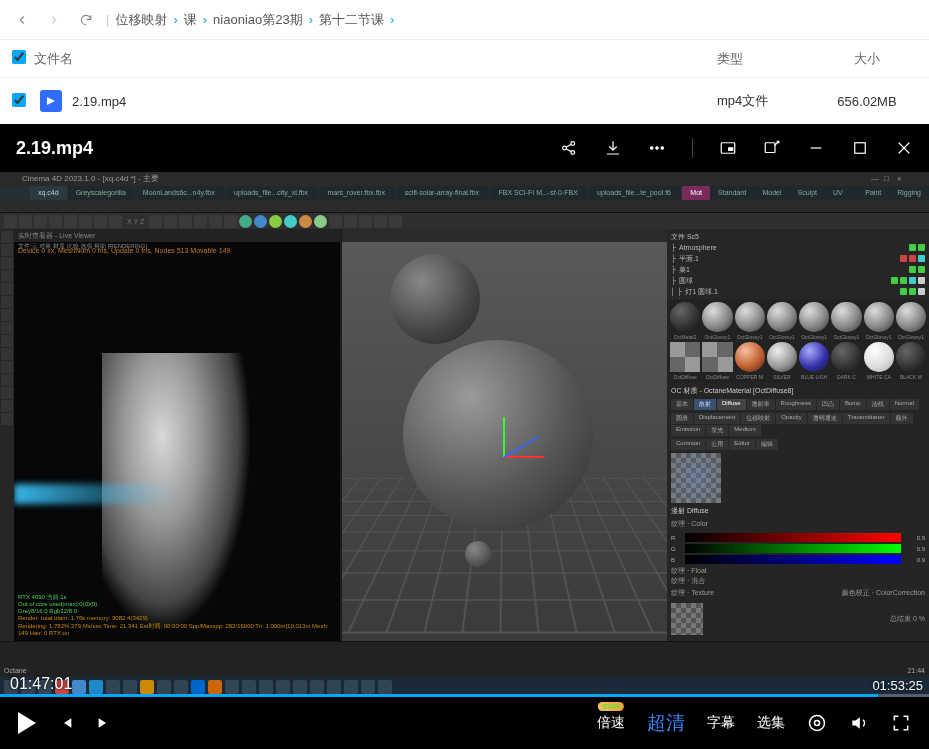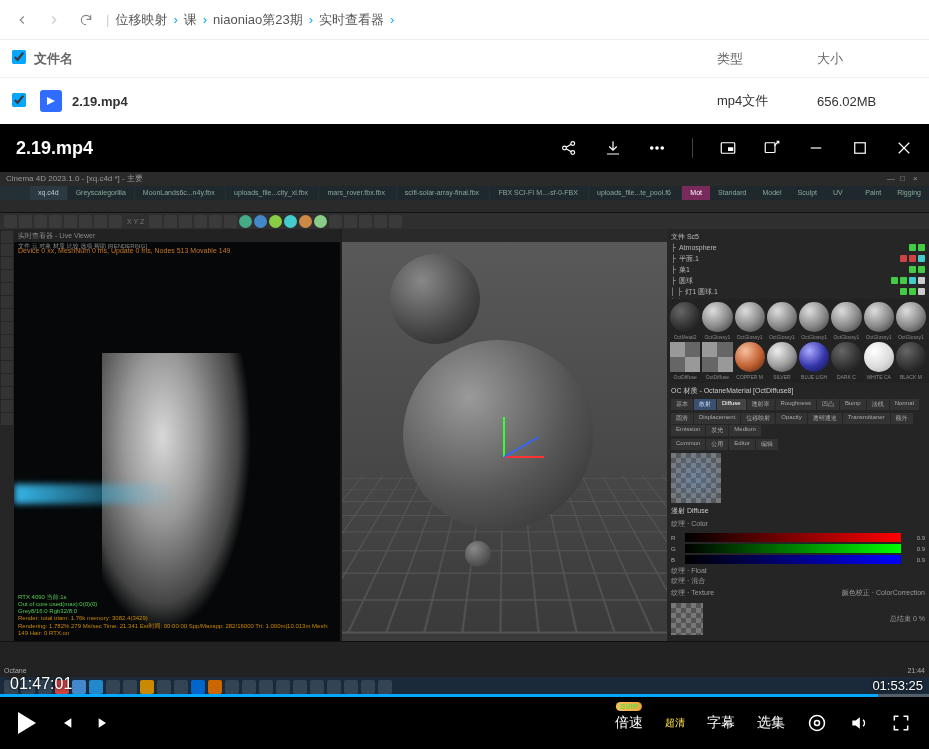--- a/index.html
+++ b/index.html
@@ -9,45 +9,45 @@
 .navbar { height: 40px; display: flex; align-items: center; padding: 0 8px; gap: 4px; border-bottom: 1px solid #eee; font-size: 13px; color: #333; }
 .nav-btn { width: 28px; height: 28px; display: flex; align-items: center; justify-content: center; cursor: pointer; color: #888; }
 .nav-sep { color: #ccc; margin: 0 2px; }
 .breadcrumb { display: flex; align-items: center; gap: 6px; }
 .crumb { color: #555; cursor: pointer; }
 .crumb-sep { color: #06a7ff; }
 
 
 .list-header { height: 38px; display: flex; align-items: center; padding: 0 12px; font-size: 13px; color: #666; border-bottom: 1px solid #f0f0f0; }
 .col-check { width: 22px; }
-.col-name { flex: 1; font-weight: bold; }
+.col-name { flex: 1; }
 .col-time { width: 160px; display: flex; align-items: center; gap: 4px; }
 .col-type { width: 100px; }
-.col-size { width: 100px; }
+.col-size { width: 100px; text-align: center; }
 .sort-arrow { color: #06a7ff; font-size: 11px; }
 input[type=checkbox] { accent-color: #06a7ff; width: 14px; height: 14px; }
 
 
 .file-row { height: 46px; display: flex; align-items: center; padding: 0 12px; font-size: 13px; color: #333; }
 .file-icon { width: 22px; height: 22px; background: #2f6cff; border-radius: 3px; margin: 0 10px 0 6px; position: relative; }
 .file-icon::after { content: ""; position: absolute; left: 7px; top: 7px; border-left: 8px solid #fff; border-top: 4px solid transparent; border-bottom: 4px solid transparent; }
 
 
 .titlebar { height: 48px; background: #000; color: #fff; display: flex; align-items: center; padding: 0 16px; }
 .titlebar-title { font-size: 18px; font-weight: 600; flex: 1; }
 .titlebar-icons { display: flex; gap: 26px; align-items: center; }
 .tb-icon { width: 18px; height: 18px; cursor: pointer; display: flex; align-items: center; justify-content: center; }
 .tb-icon svg { width: 18px; height: 18px; stroke: #fff; fill: none; stroke-width: 1.6; }
 
 
 .video-area { flex: 1; background: #1a1a1a; position: relative; overflow: hidden; }
 
 
 .c4d { position: absolute; inset: 0; background: #1e1e1e; display: flex; flex-direction: column; font-size: 8px; color: #aaa; }
-.c4d-title { height: 14px; background: #2a2a2a; padding: 0 6px; line-height: 14px; font-size: 8px; color: #999; display: flex; }
+.c4d-title { height: 14px; background: #2a2a2a; padding: 0 22px; line-height: 14px; font-size: 8px; color: #999; display: flex; }
 .c4d-title .wb { margin-left: auto; display: flex; gap: 3px; }
 .c4d-title .wb span { width: 10px; height: 10px; display: inline-block; }
 .c4d-tabs { height: 14px; background: #253035; display: flex; gap: 1px; padding-left: 30px; }
 .c4d-tab { background: #1f282c; padding: 0 8px; line-height: 14px; font-size: 7px; color: #8a9; }
 .c4d-tab.active { background: #2a3a40; color: #bcd; }
 .c4d-menu { height: 13px; background: #2a2a2a; border-bottom: 1px solid #111; }
 .c4d-toolbar { height: 16px; background: #2f2f2f; display: flex; align-items: center; gap: 2px; padding: 0 4px; }
 .c4d-toolbar .tbtn { width: 13px; height: 13px; background: #3a3a3a; border-radius: 2px; }
 .c4d-toolbar .colorbtn { width: 13px; height: 13px; border-radius: 50%; }
 .c4d-main { flex: 1; display: flex; min-height: 0; }
@@ -116,21 +116,21 @@
 
 
 .player-bar { height: 52px; background: #000; display: flex; align-items: center; padding: 0 18px; gap: 22px; color: #fff; }
 .play-btn { width: 0; height: 0; border-left: 18px solid #fff; border-top: 11px solid transparent; border-bottom: 11px solid transparent; cursor: pointer; }
 .step-btn { display: flex; align-items: center; cursor: pointer; }
 .step-btn svg { width: 16px; height: 16px; fill: #fff; }
 .player-spacer { flex: 1; }
 .速-badge { position: relative; }
 .speed-label { font-size: 14px; color: #fff; cursor: pointer; }
 .svip { position: absolute; top: -12px; left: 50%; transform: translateX(-50%); background: linear-gradient(90deg,#f6c25b,#e8a43c); color: #5a3; font-size: 8px; font-weight: 700; padding: 0 4px; border-radius: 6px; color: #6d4; }
-.quality-label { font-size: 10px; color: #fde047; cursor: pointer; font-weight: 500; }
+.quality-label { font-size: 19px; color: #3b82f6; cursor: pointer; font-weight: 500; }
 .text-btn { font-size: 14px; color: #fff; cursor: pointer; }
 .ctrl-icon { width: 20px; height: 20px; cursor: pointer; }
 .ctrl-icon svg { width: 20px; height: 20px; stroke: #fff; fill: none; stroke-width: 1.8; }
 </style>
 </head>
 <body>
 
 <div class="navbar">
   <div class="nav-btn">
       <svg viewBox="0 0 24 24" width="14" height="14">
@@ -149,21 +149,21 @@
       </svg>
     </div>
   <span class="nav-sep">|</span>
   <div class="breadcrumb">
     <span class="crumb">位移映射</span>
     <span class="crumb-sep">›</span>
     <span class="crumb">课</span>
     <span class="crumb-sep">›</span>
     <span class="crumb">niaoniao第23期</span>
     <span class="crumb-sep">›</span>
-    <span class="crumb">实时查看器</span>
+    <span class="crumb">第十二节课</span>
     <span class="crumb-sep">›</span>
   </div>
 </div>
 
 <div class="list-header">
   <div class="col-check"><input type="checkbox" checked="" style=""></div>
   <div class="col-name">文件名</div>
   <div class="col-type">类型</div>
   <div class="col-size">大小</div>
 </div>

